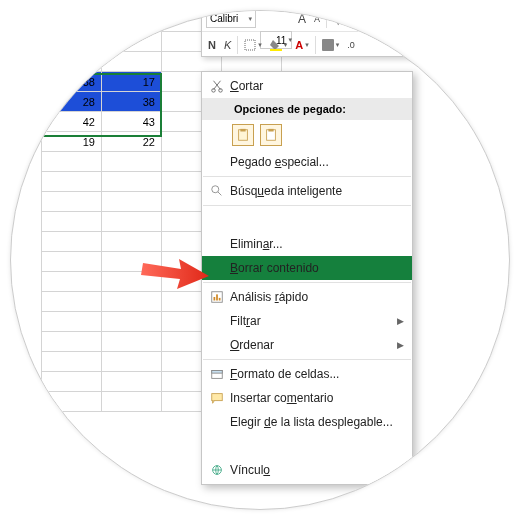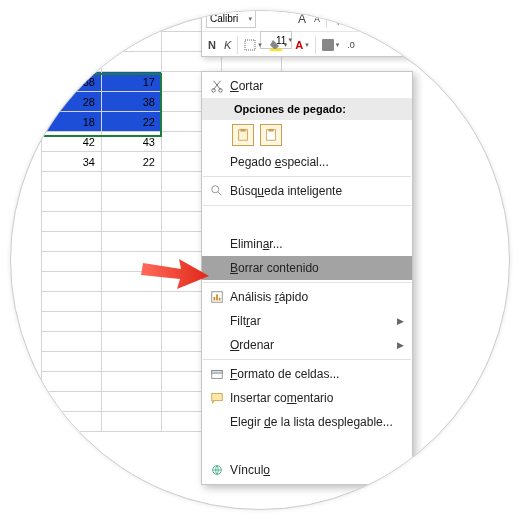--- a/index.html
+++ b/index.html
@@ -19,21 +19,21 @@
 
   
   .grid { position:absolute; top:40px; left:40px; border-collapse:collapse; }
   .grid td { border:1px solid #d4d4d4; width:60px; height:20px; font-size:11px; text-align:right; padding-right:6px; color:#000; background:#fff;}
   .grid td.sel { background:#1d4ed8; }
   .sel-border { position:absolute; border:2px solid #1a7f37; pointer-events:none; }
 
   
   .ctx { position:absolute; top:80px; left:200px; width:212px; background:#fff; border:1px solid #c6c6c6; box-shadow:3px 3px 8px rgba(0,0,0,0.25); padding:2px 0; font-size:12px;}
   .ctx-item { display:flex; align-items:center; height:24px; padding:0 8px 0 6px; color:#222; gap:4px; position:relative;}
-  .ctx-item:hover, .ctx-item.hl { background:#a3a3a3; }
+  .ctx-item:hover, .ctx-item.hl { background:#15803d; }
   .ctx-icon { width:18px; height:18px; display:flex; align-items:center; justify-content:center; flex-shrink:0;}
   .ctx-label { flex:1; white-space:nowrap; }
   .ctx-label u { text-decoration:underline; }
   .ctx-sub { font-size:9px; color:#666; margin-left:auto;}
   .ctx-sep { height:1px; background:#e1e1e1; margin:2px 1px;}
   .ctx-header { font-weight:bold; background:#eaeaea; height:22px; display:flex; align-items:center; padding-left:32px; font-size:11px;}
   .paste-icons { padding:4px 0 4px 30px; display:flex; gap:6px;}
   .paste-box { width:22px; height:22px; border:1px solid #c8a050; background:#fff6e0; display:flex; align-items:center; justify-content:center;}
 
   
@@ -67,33 +67,27 @@
             <td>47</td>
             <td></td>
           </tr>
   <tr>
             <td class="sel">28</td>
             <td class="sel">38</td>
             <td></td>
             <td></td>
           </tr>
   <tr>
-            <td class="sel">18</td>
-            <td class="sel">22</td>
-            <td></td>
-            <td></td>
-          </tr>
-  <tr>
             <td>42</td>
             <td>43</td>
             <td></td>
             <td></td>
           </tr>
   <tr>
-            <td>34</td>
+            <td>19</td>
             <td>22</td>
             <td></td>
             <td></td>
           </tr>
   <tr>
             <td></td>
             <td></td>
             <td></td>
             <td></td>
           </tr>

